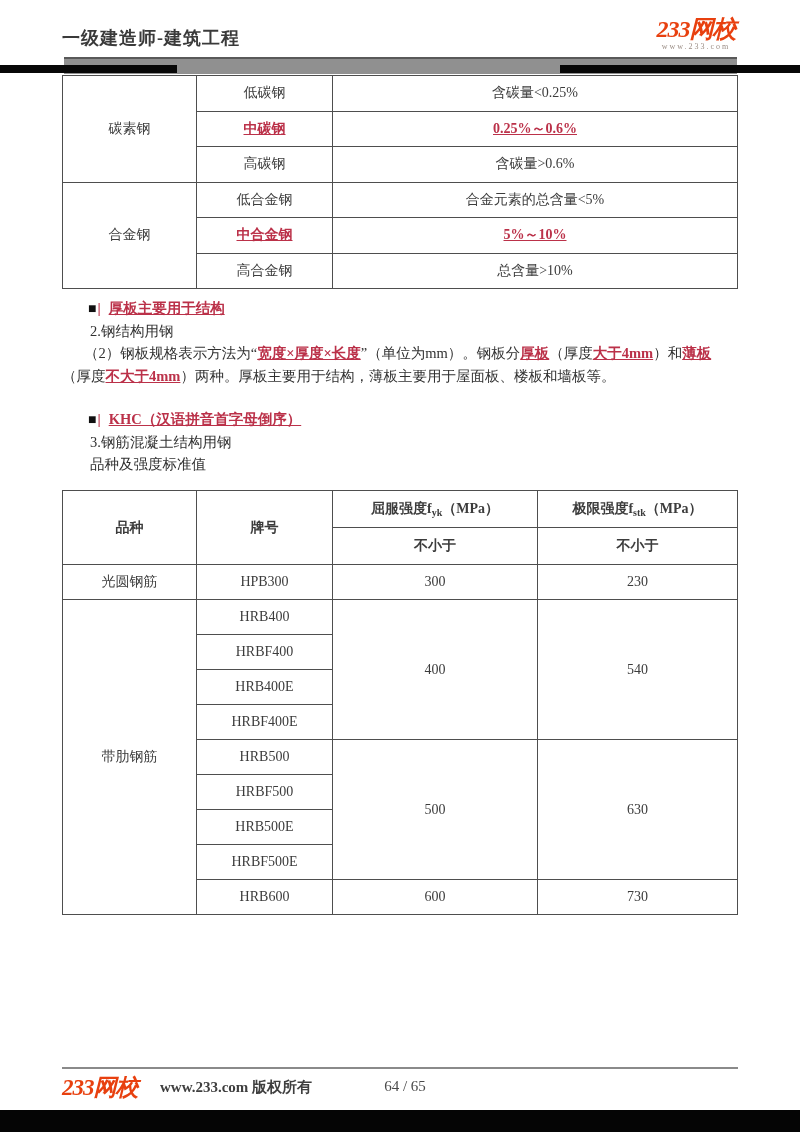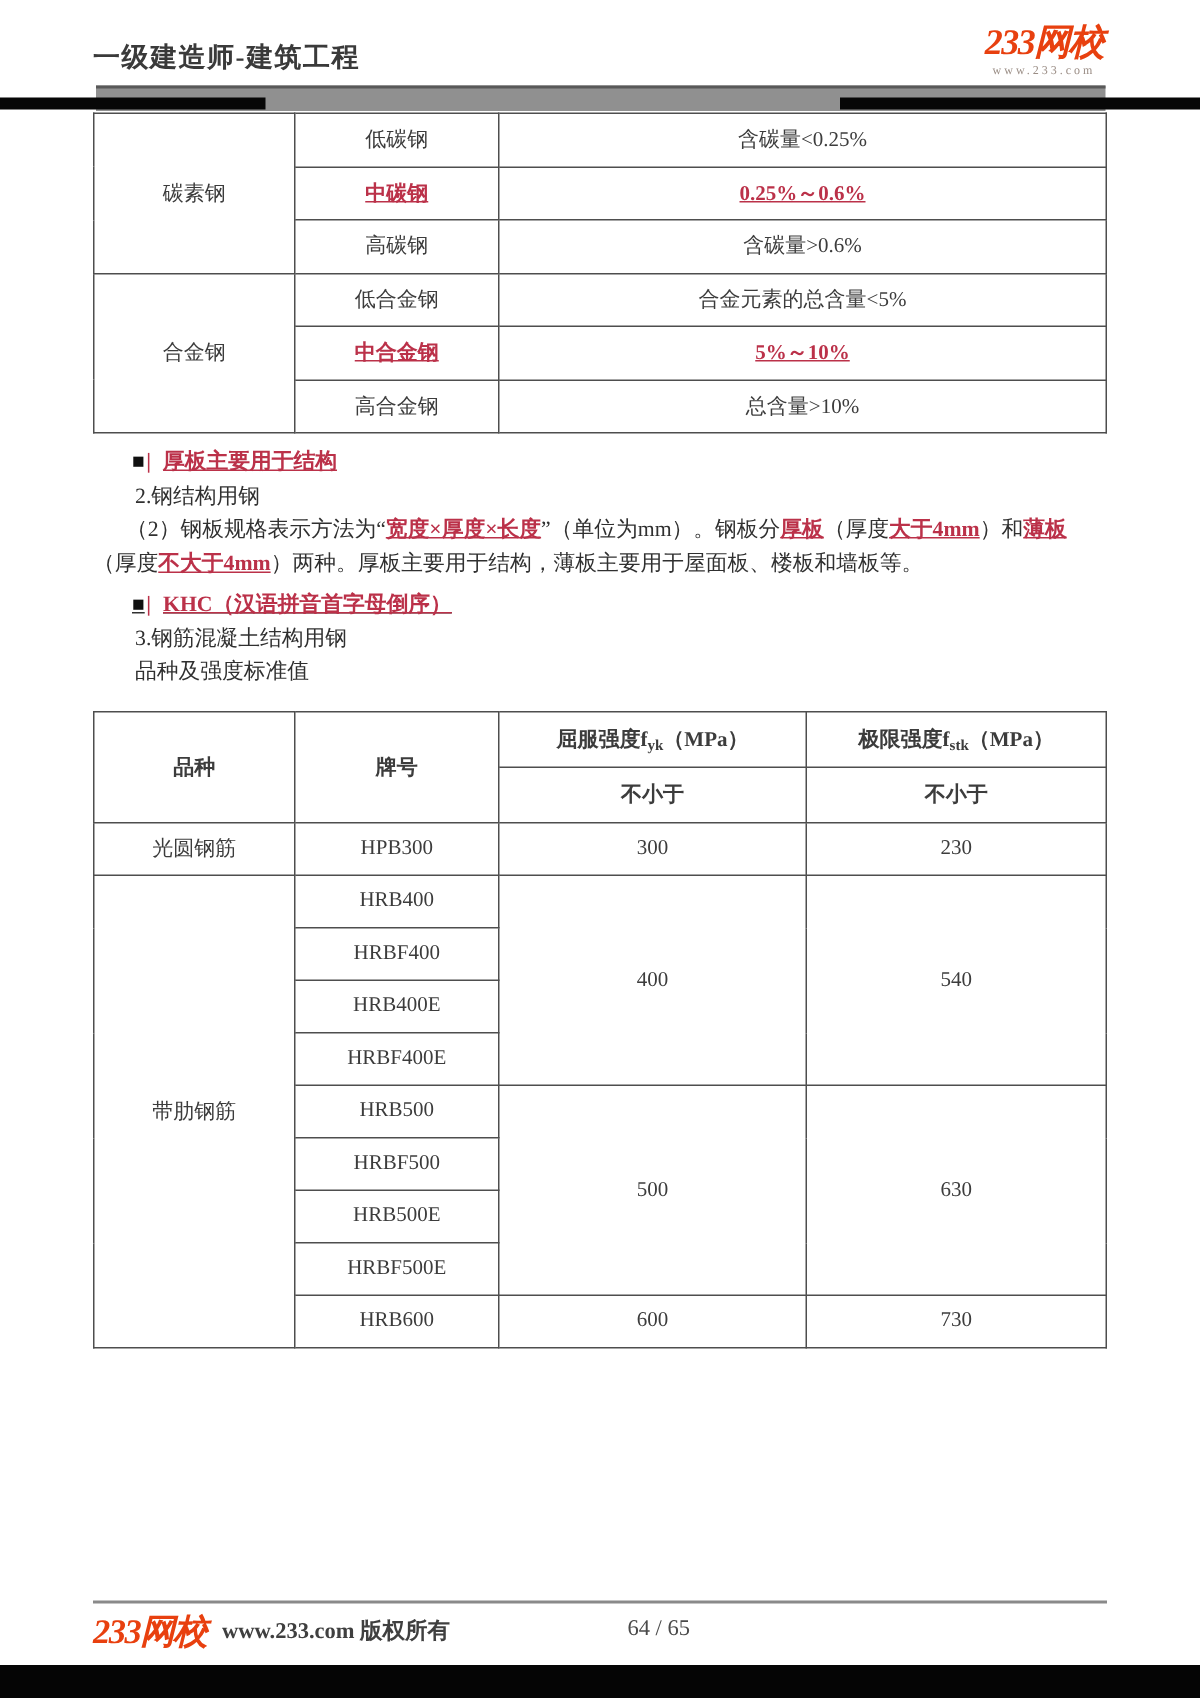--- a/index.html
+++ b/index.html
@@ -39,22 +39,22 @@
   .red-u .bar{margin-right:8px;font-weight:bold;}
   .ind28{margin-left:28px;}
   .ind22{margin-left:22px;}
   .para2{text-indent:22px;line-height:23px;margin:0;}
   .para2 .seg-red{color:#bb3149;font-weight:bold;text-decoration:underline;}
   .t2{margin-top:15px;}
   
   .footer-line{position:absolute;left:62px;top:1067px;width:676px;height:2px;background:#8a8a8a;}
   .ftr-logo{position:absolute;left:62px;top:1072px;font-size:23px;font-weight:bold;
     font-style:italic;color:#e8400f;letter-spacing:-1px;}
-  .ftr-copy{position:absolute;left:148px;top:1078px;font-size:15px;font-weight:bold;color:#3f3f3f;}
-  .ftr-page{position:absolute;left:350px;top:1078px;width:110px;text-align:right;
+  .ftr-copy{position:absolute;left:160px;top:1078px;font-size:15px;font-weight:bold;color:#3f3f3f;}
+  .ftr-page{position:absolute;left:350px;top:1078px;width:110px;text-align:center;
     font-size:15px;color:#4a4a4a;}
   .bottom-black-bar{position:absolute;left:0;top:1110px;width:800px;height:22px;background:#050505;}
 </style>
 </head>
 <body>
 
 <div class="hdr-title">一级建造师-建筑工程</div>
 <div class="hdr-logo">
   <div class="logo-text">233网校</div>
   <div class="logo-sub">www.233.com</div>
@@ -100,21 +100,21 @@
     </tr>
   </tbody>
     </table>
 
   <div class="notes">
     <div class="note-line mn">
       <span class="sq">■</span><span class="red-u"><span class="bar">|</span><span>厚板主要用于结构</span></span>
     </div>
     <div class="note-line ind28">2.钢结构用钢</div>
     <p class="para2"><span>（2）钢板规格表示方法为“</span><span class="seg-red">宽度×厚度×长度</span><span>”（单位为mm）。钢板分</span><span class="seg-red">厚板</span><span>（厚度</span><span class="seg-red">大于4mm</span><span>）和</span><span class="seg-red">薄板</span><span>（厚度</span><span class="seg-red">不大于4mm</span><span>）两种。厚板主要用于结构，薄板主要用于屋面板、楼板和墙板等。</span></p>
-    <div class="note-line mn" style="margin-top:4px;text-decoration:underline;">
+    <div class="note-line mn" style="margin-top:20px;">
       <span class="sq">■</span><span class="red-u"><span class="bar">|</span><span>KHC（汉语拼音首字母倒序）</span></span>
     </div>
     <div class="note-line ind28">3.钢筋混凝土结构用钢</div>
     <div class="note-line ind28">品种及强度标准值</div>
   </div>
 
   <table class="t2">
     <colgroup>
         <col style="width:134px">
         <col style="width:136px">

